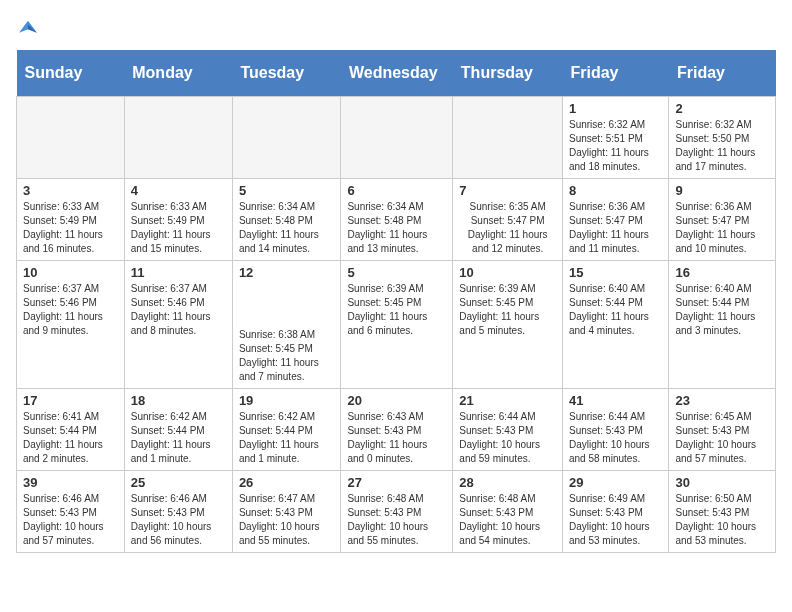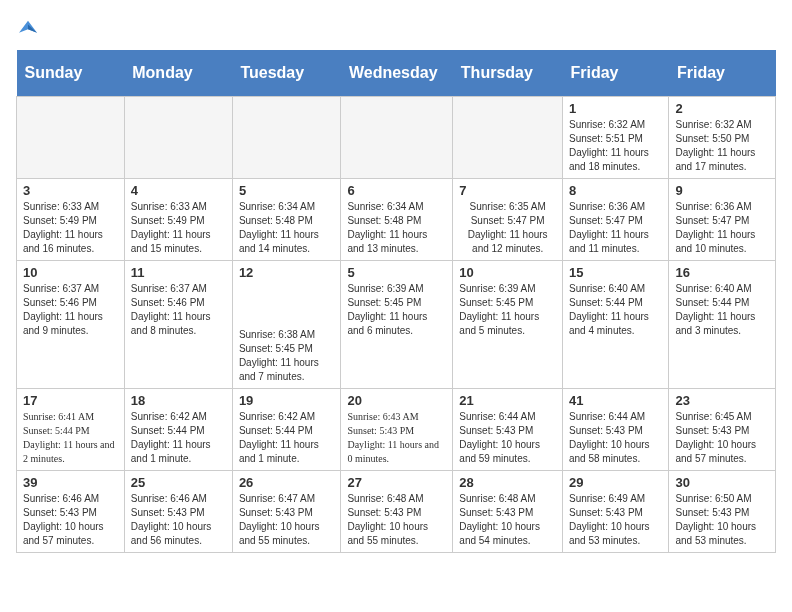--- a/index.html
+++ b/index.html
@@ -221,39 +221,39 @@
         <td>
           <span class="day-number">16</span>
           <div class="day-info" style="white-space: pre-line;">Sunrise: 6:40 AM
 Sunset: 5:44 PM
 Daylight: 11 hours and 3 minutes.</div>
         </td>
       </tr>
       <tr>
         <td>
           <span class="day-number">17</span>
-          <div class="day-info" style="white-space: pre-line; font-family: Liberation Serif, serif;">Sunrise: 6:41 AM
+          <div class="day-info" style="white-space: pre-line;">Sunrise: 6:41 AM
 Sunset: 5:44 PM
 Daylight: 11 hours and 2 minutes.</div>
         </td>
         <td>
           <span class="day-number">18</span>
           <div class="day-info" style="white-space: pre-line;">Sunrise: 6:42 AM
 Sunset: 5:44 PM
 Daylight: 11 hours and 1 minute.</div>
         </td>
         <td>
           <span class="day-number">19</span>
           <div class="day-info" style="white-space: pre-line;">Sunrise: 6:42 AM
 Sunset: 5:44 PM
 Daylight: 11 hours and 1 minute.</div>
         </td>
         <td>
           <span class="day-number">20</span>
-          <div class="day-info" style="white-space: pre-line; font-family: Liberation Serif, serif;">Sunrise: 6:43 AM
+          <div class="day-info" style="white-space: pre-line;">Sunrise: 6:43 AM
 Sunset: 5:43 PM
 Daylight: 11 hours and 0 minutes.</div>
         </td>
         <td>
           <span class="day-number">21</span>
           <div class="day-info" style="white-space: pre-line;">Sunrise: 6:44 AM
 Sunset: 5:43 PM
 Daylight: 10 hours and 59 minutes.</div>
         </td>
         <td>

